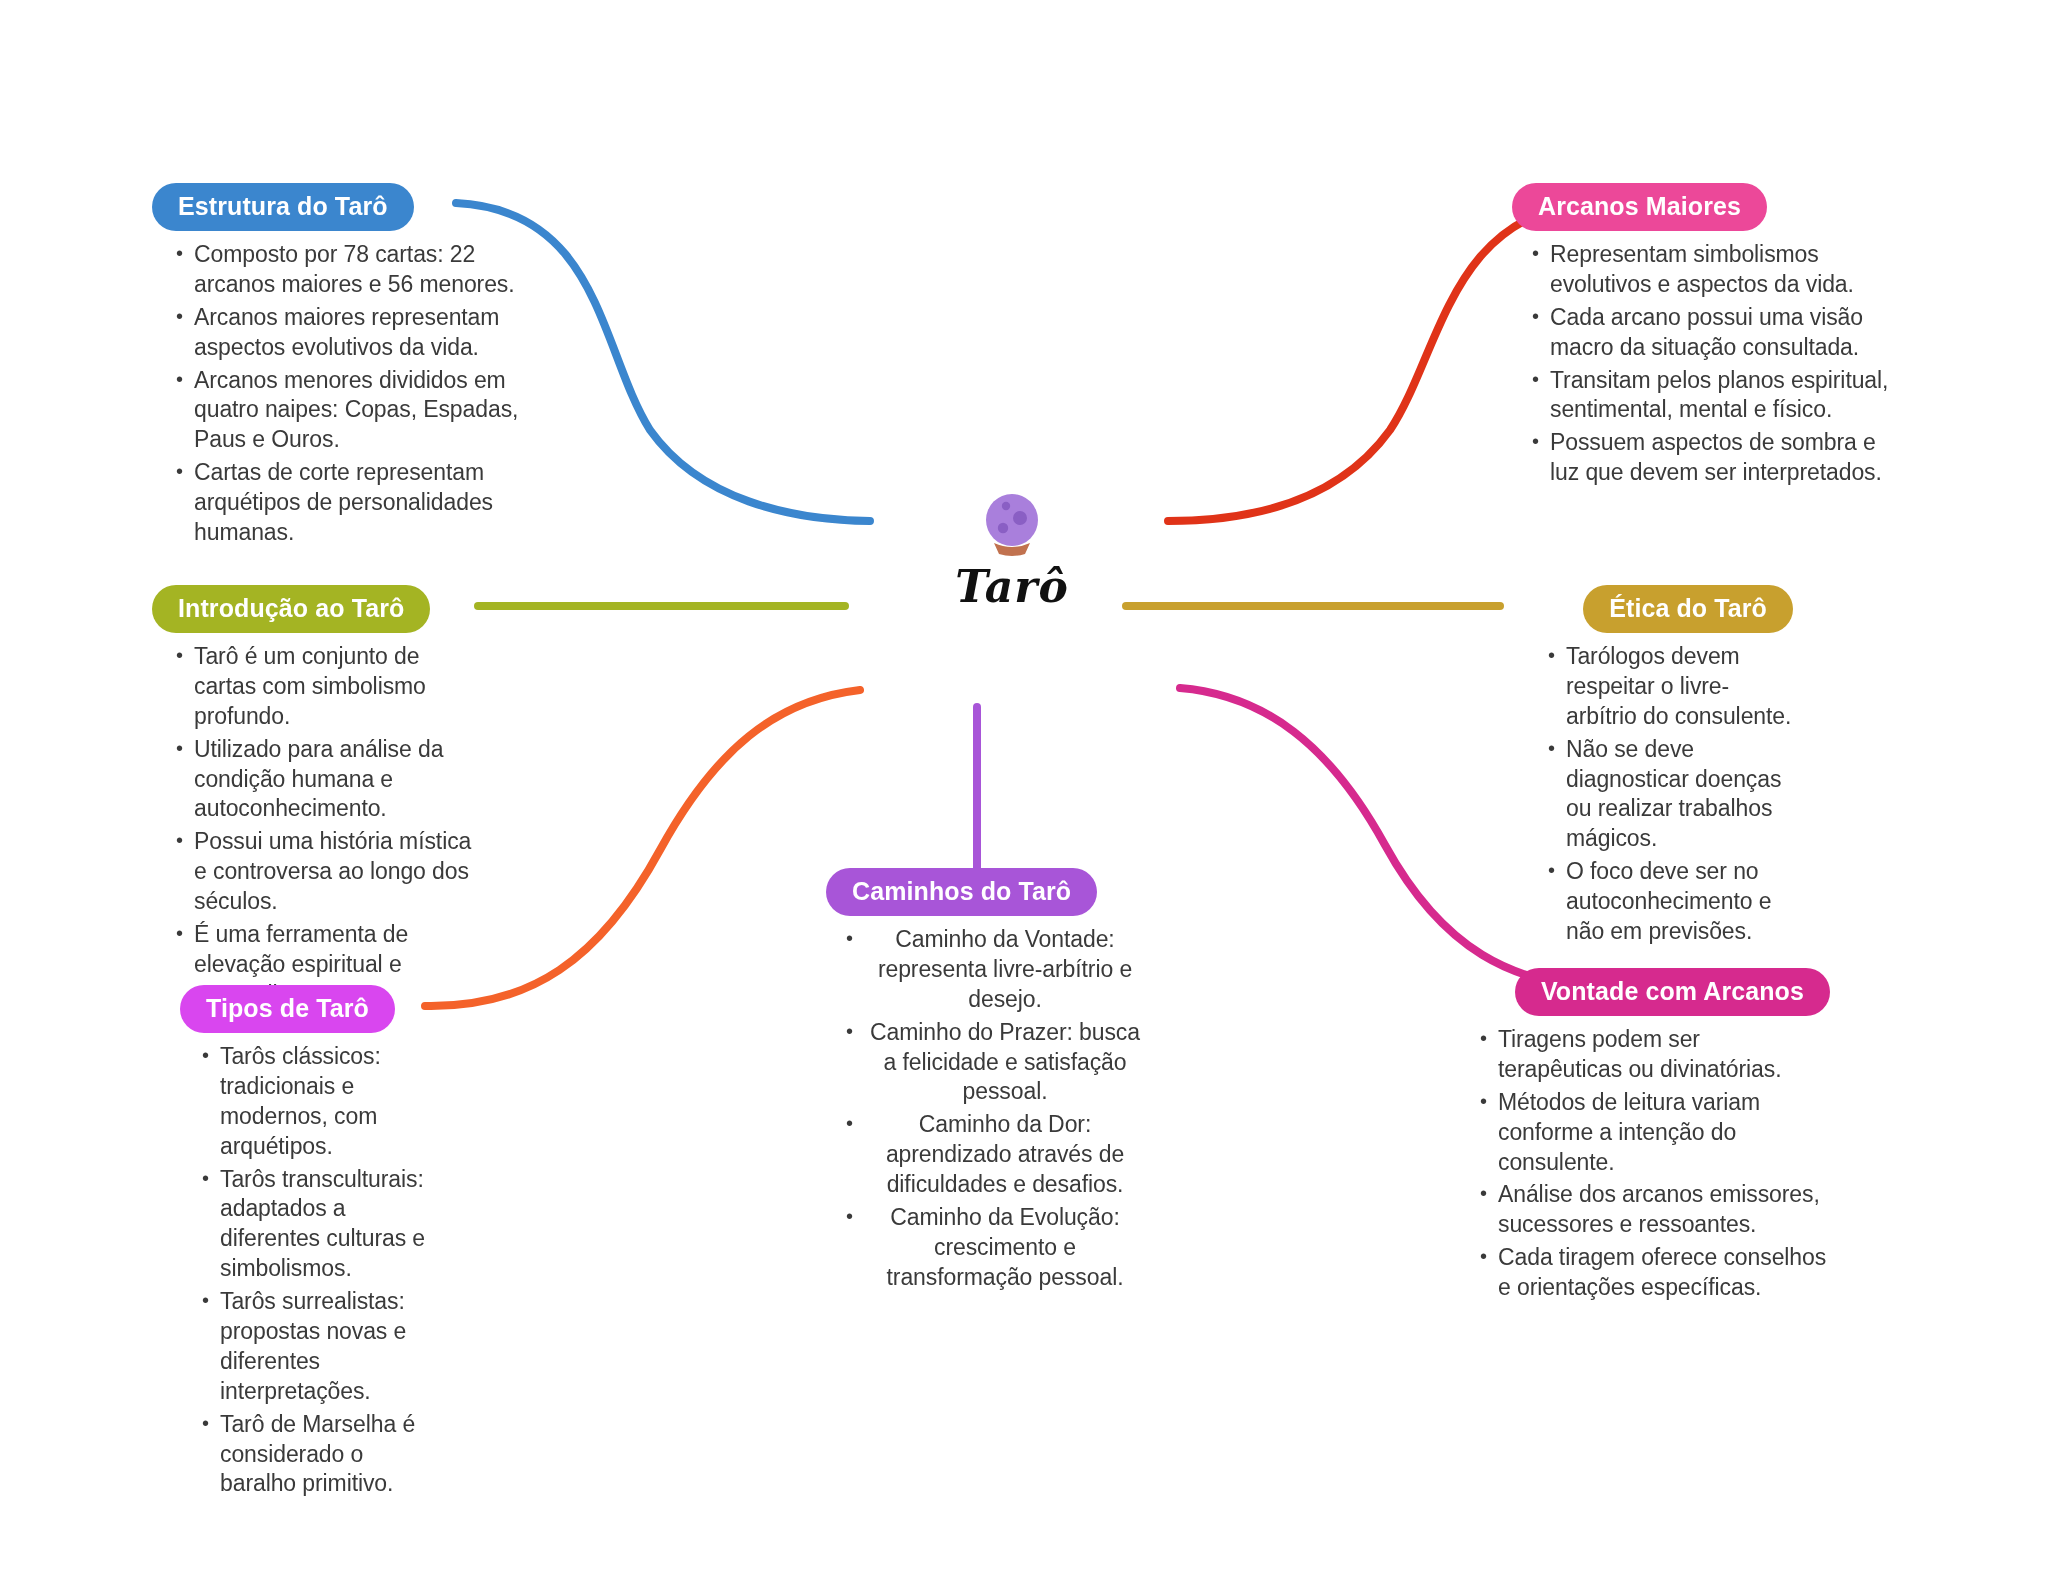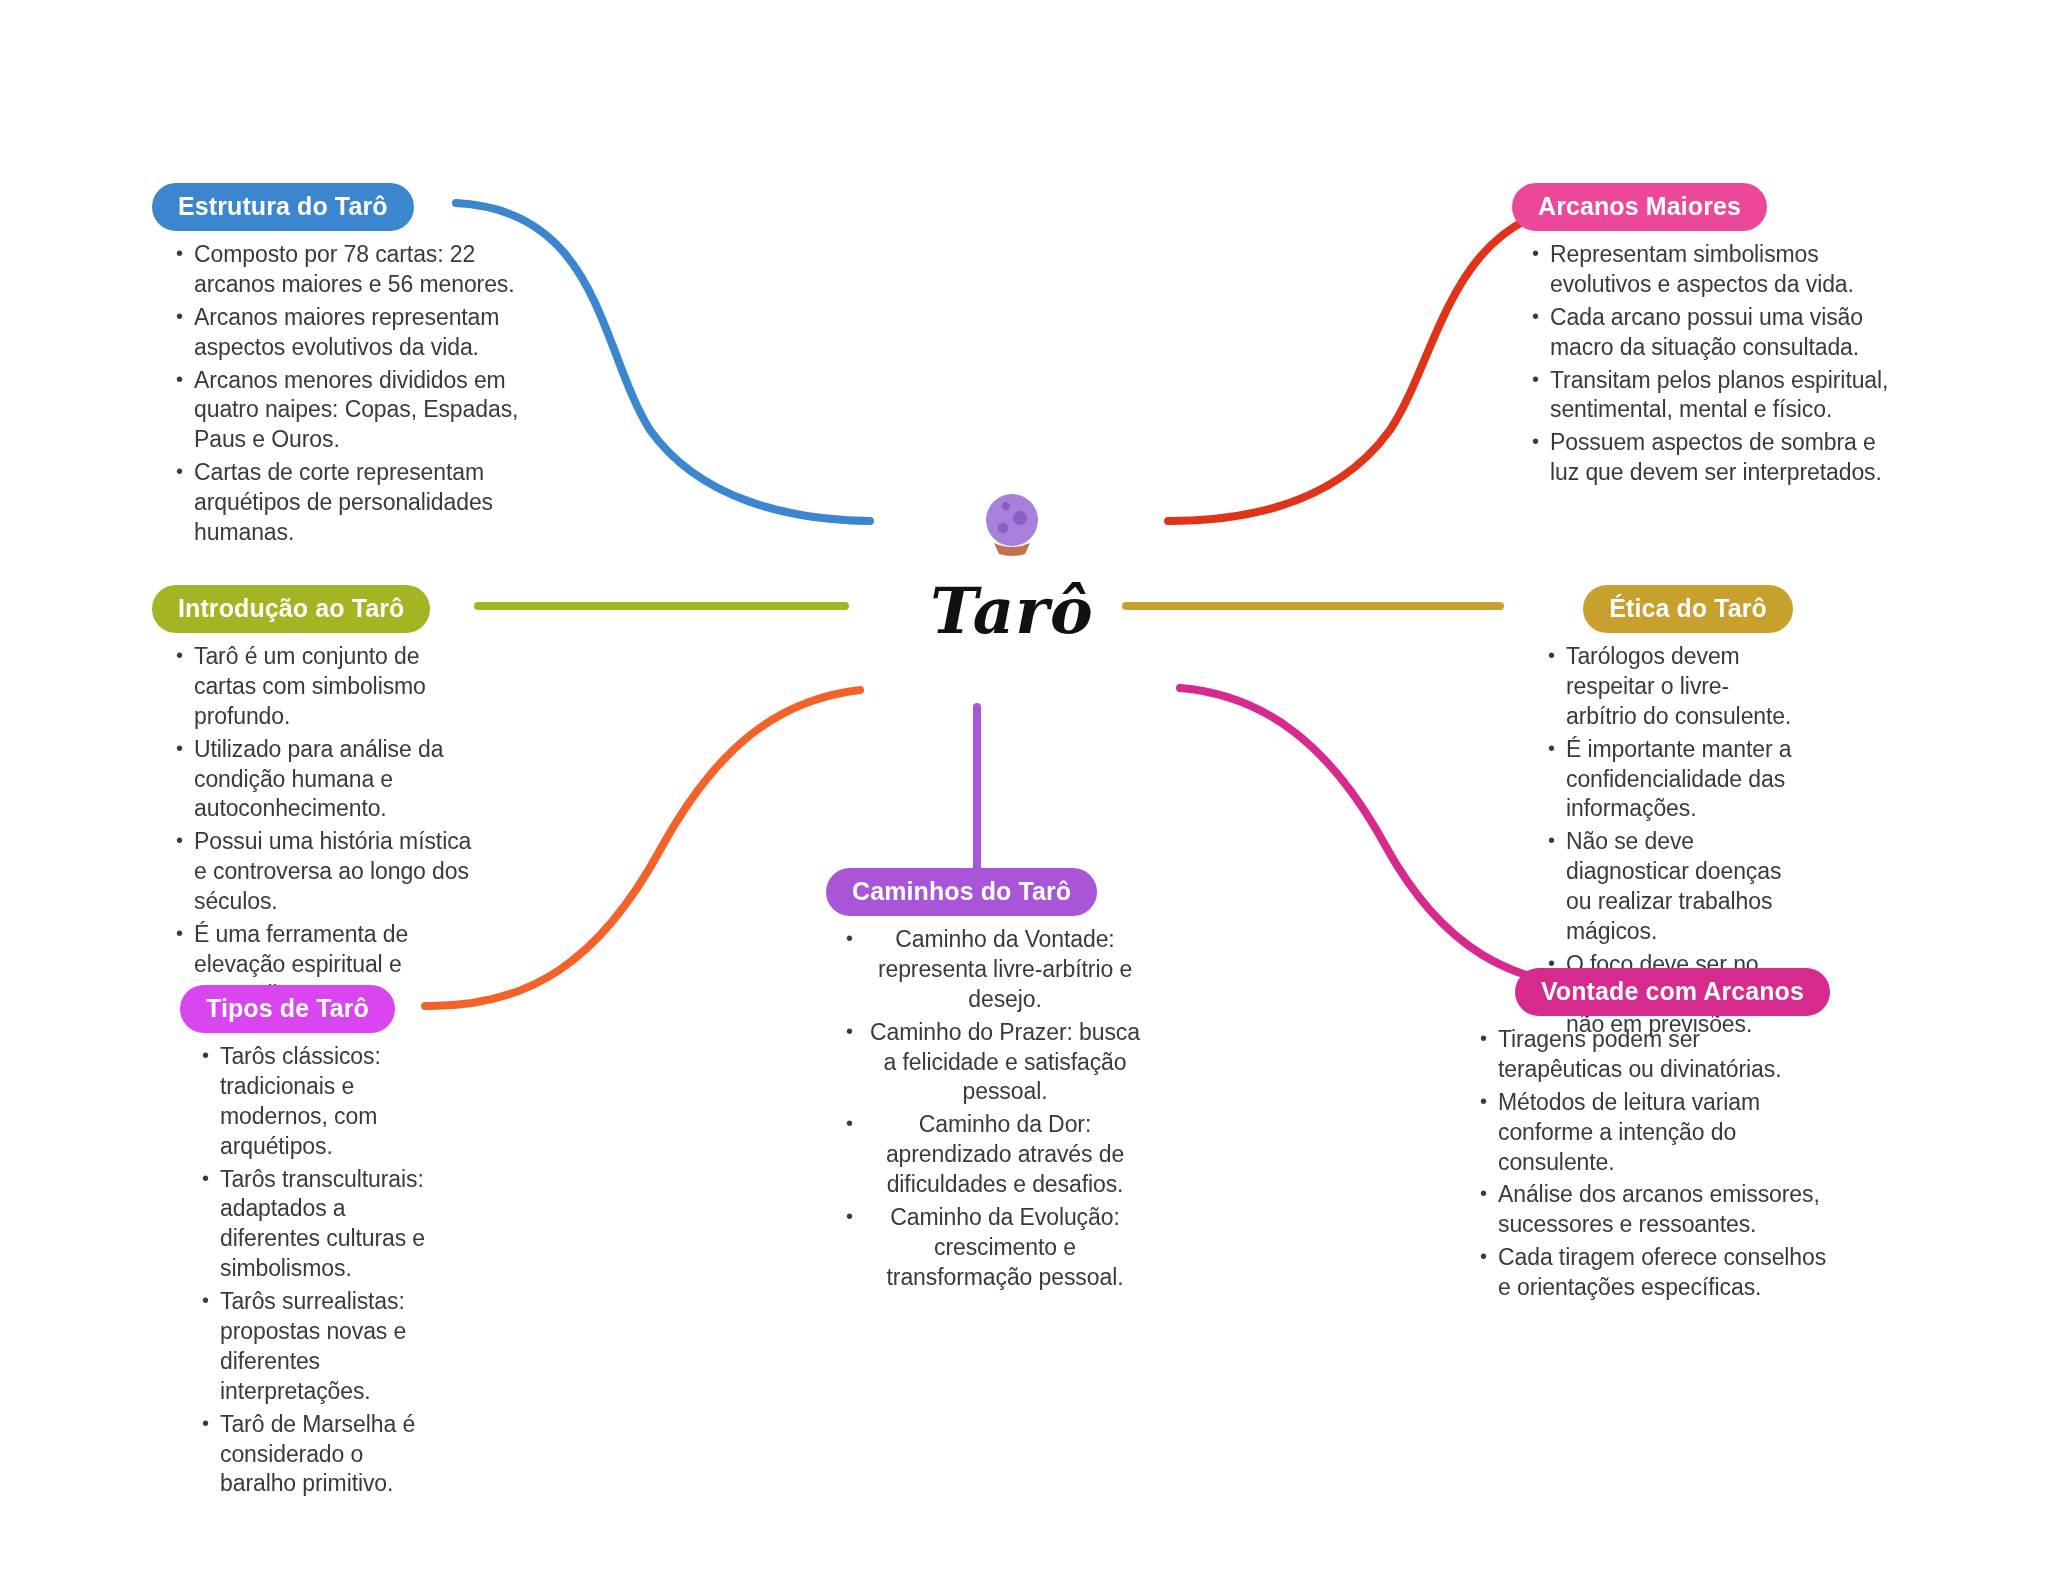--- a/index.html
+++ b/index.html
@@ -43,24 +43,24 @@
   .center-ball {
     display: block;
     margin: 0 auto;
     width: 62px;
     height: 70px;
   }
   .center-title {
     font-family: "DejaVu Serif", serif;
     font-style: italic;
     font-weight: 700;
-    font-size: 64px;
+    font-size: 44px;
     color: #111111;
     letter-spacing: 1px;
-    margin-top: 19px;
+    margin-top: 6px;
     line-height: 1.05;
   }
 
   
   .branch {
     position: absolute;
   }
   .pill {
     display: inline-block;
     border-radius: 999px;
@@ -189,21 +189,20 @@
       <li>É uma ferramenta de elevação espiritual e aconselhamento.</li>
     </ul>
   </div>
 
   <div class="branch" id="branch-etica">
     <div class="pill-row right">
       <span class="pill" style="background-color: rgb(200, 160, 46);">Ética do Tarô</span>
     </div>
     <ul class="points">
       <li>Tarólogos devem respeitar o livre-arbítrio do consulente.</li>
-      <li>É importante manter a confidencialidade das informações.</li>
       <li>Não se deve diagnosticar doenças ou realizar trabalhos mágicos.</li>
       <li>O foco deve ser no autoconhecimento e não em previsões.</li>
     </ul>
   </div>
 
   <div class="branch" id="branch-tipos">
     <div class="pill-row">
       <span class="pill" style="background-color: #d946ef;">Tipos de Tarô</span>
     </div>
     <ul class="points">

